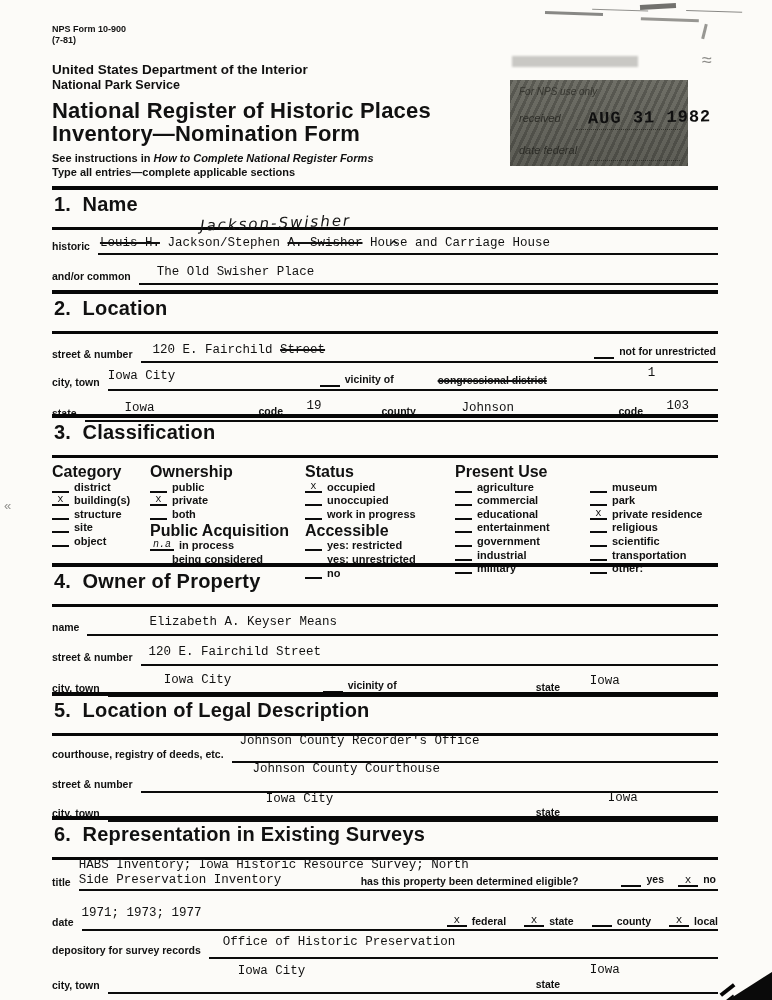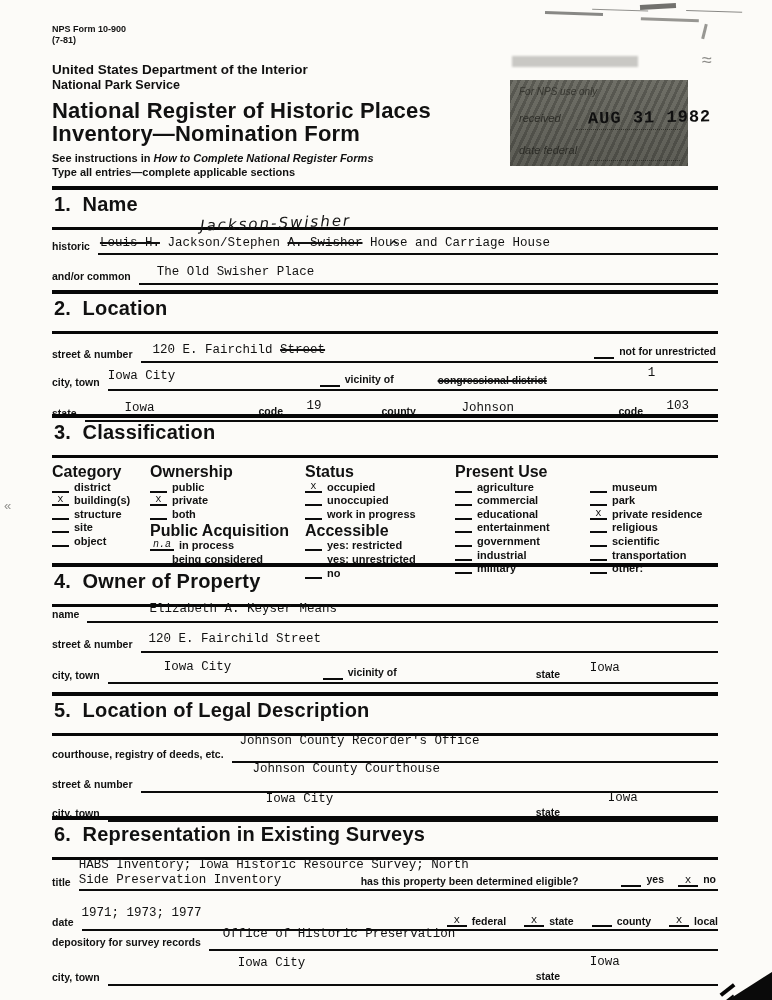--- a/index.html
+++ b/index.html
@@ -333,21 +333,21 @@
           </div>
       </div>
     </div>
   </div>
 
   <div class="abs section" style="top:563px">
     <div class="sec-head">
       <span class="t">4.  Owner of Property</span>
     </div>
 
-    <div class="frow" style="height:16px">
+    <div class="frow" style="height:29px">
       <span class="flabel">name</span>
       <span class="fline">
         <span class="at val" style="left:62px; bottom:5px">Elizabeth A. Keyser Means</span>
       </span>
     </div>
 
     <div class="frow" style="height:30px">
       <span class="flabel">street &amp; number</span>
       <span class="fline">
         <span class="at val" style="left:8px; bottom:5px">120 E. Fairchild Street</span>
@@ -416,21 +416,21 @@
         <span class="at val" style="left:0; bottom:9px">1971; 1973; 1977</span>
         <span class="at levels" style="right:0; bottom:2px">
           <span class="lvl-group"><span class="blank">x</span><span class="slbl">federal</span></span>
           <span class="lvl-group"><span class="blank">x</span><span class="slbl">state</span></span>
           <span class="lvl-group"><span class="blank"></span><span class="slbl">county</span></span>
           <span class="lvl-group"><span class="blank">x</span><span class="slbl">local</span></span>
         </span>
       </span>
     </div>
 
-    <div class="frow" style="height:20px">
+    <div class="frow" style="height:28px">
       <span class="flabel">depository for survey records</span>
       <span class="fline">
         <span class="at val" style="left:14px; bottom:8px">Office of Historic Preservation</span>
       </span>
     </div>
 
     <div class="frow" style="height:35px">
       <span class="flabel">city, town</span>
       <span class="fline">
         <span class="at val" style="left:130px; bottom:14px">Iowa City</span>

